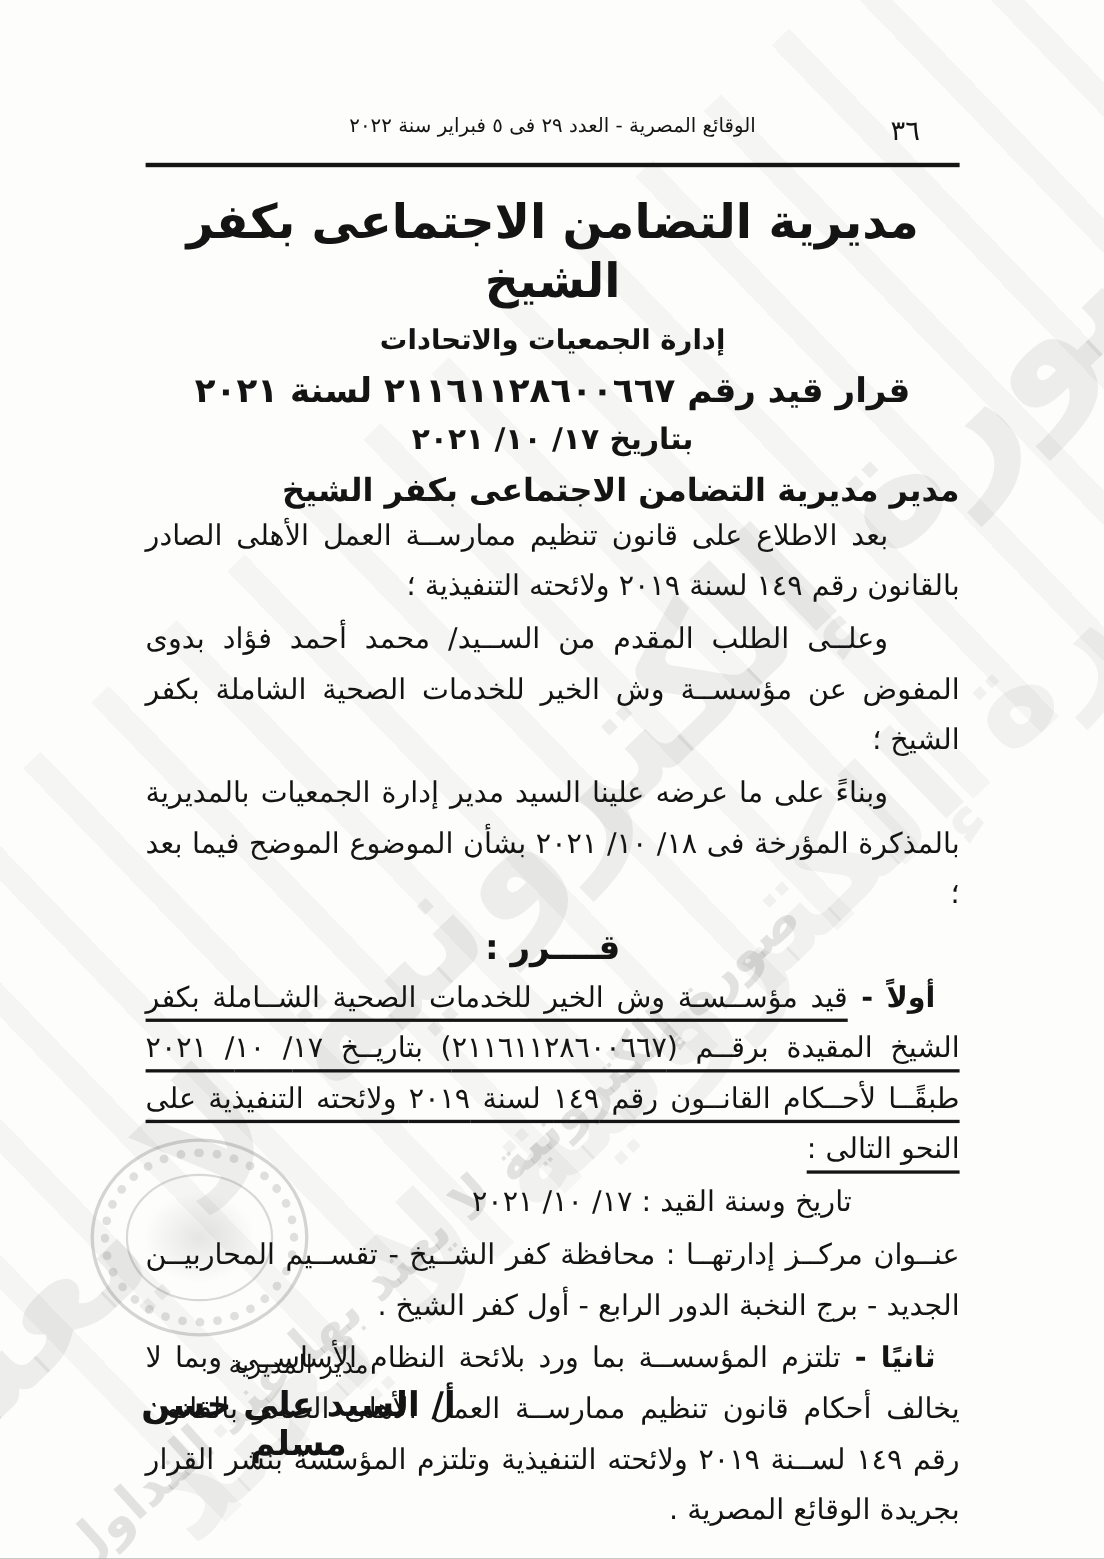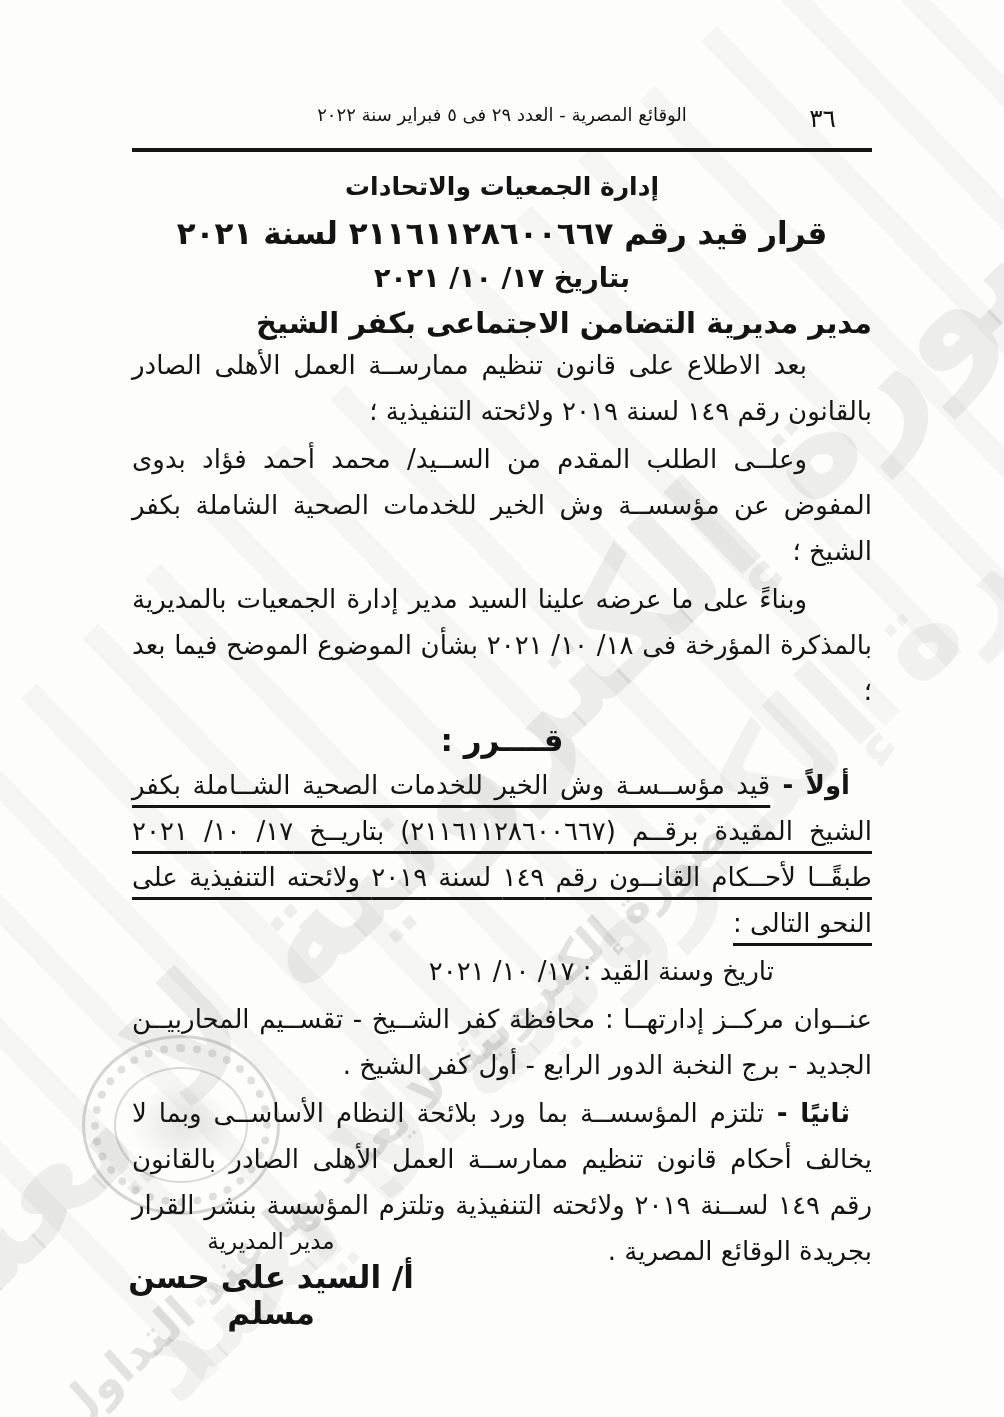--- a/index.html
+++ b/index.html
@@ -100,20 +100,21 @@
     <div class="ring-mid"></div>
     <div class="ring-inner"></div>
     <div class="emblem"></div>
   </div>
 
   <div class="rh-title">الوقائع المصرية - العدد ٢٩ فى ٥ فبراير سنة ٢٠٢٢</div>
   <div class="rh-page">٣٦</div>
   <div class="head-rule"></div>
 
   <div class="content">
+    <h1>مديرية التضامن الاجتماعى بكفر الشيخ</h1>
     <h2>إدارة الجمعيات والاتحادات</h2>
     <h3>قرار قيد رقم ٢١١٦١١٢٨٦٠٠٦٦٧ لسنة ٢٠٢١</h3>
     <h4>بتاريخ ١٧/ ١٠/ ٢٠٢١</h4>
     <p class="issuer">مدير مديرية التضامن الاجتماعى بكفر الشيخ</p>
 
     <p class="para indent">بعد الاطلاع على قانون تنظيم ممارســة العمل الأهلى الصادر بالقانون رقم ١٤٩ لسنة ٢٠١٩ ولائحته التنفيذية ؛</p>
     <p class="para indent">وعلــى الطلب المقدم من الســيد/ محمد أحمد فؤاد بدوى المفوض عن مؤسســة وش الخير للخدمات الصحية الشاملة بكفر الشيخ ؛</p>
     <p class="para indent">وبناءً على ما عرضه علينا السيد مدير إدارة الجمعيات بالمديرية بالمذكرة المؤرخة فى ١٨/ ١٠/ ٢٠٢١ بشأن الموضوع الموضح فيما بعد ؛</p>
 
     <p class="qarar">قــــرر :</p>

